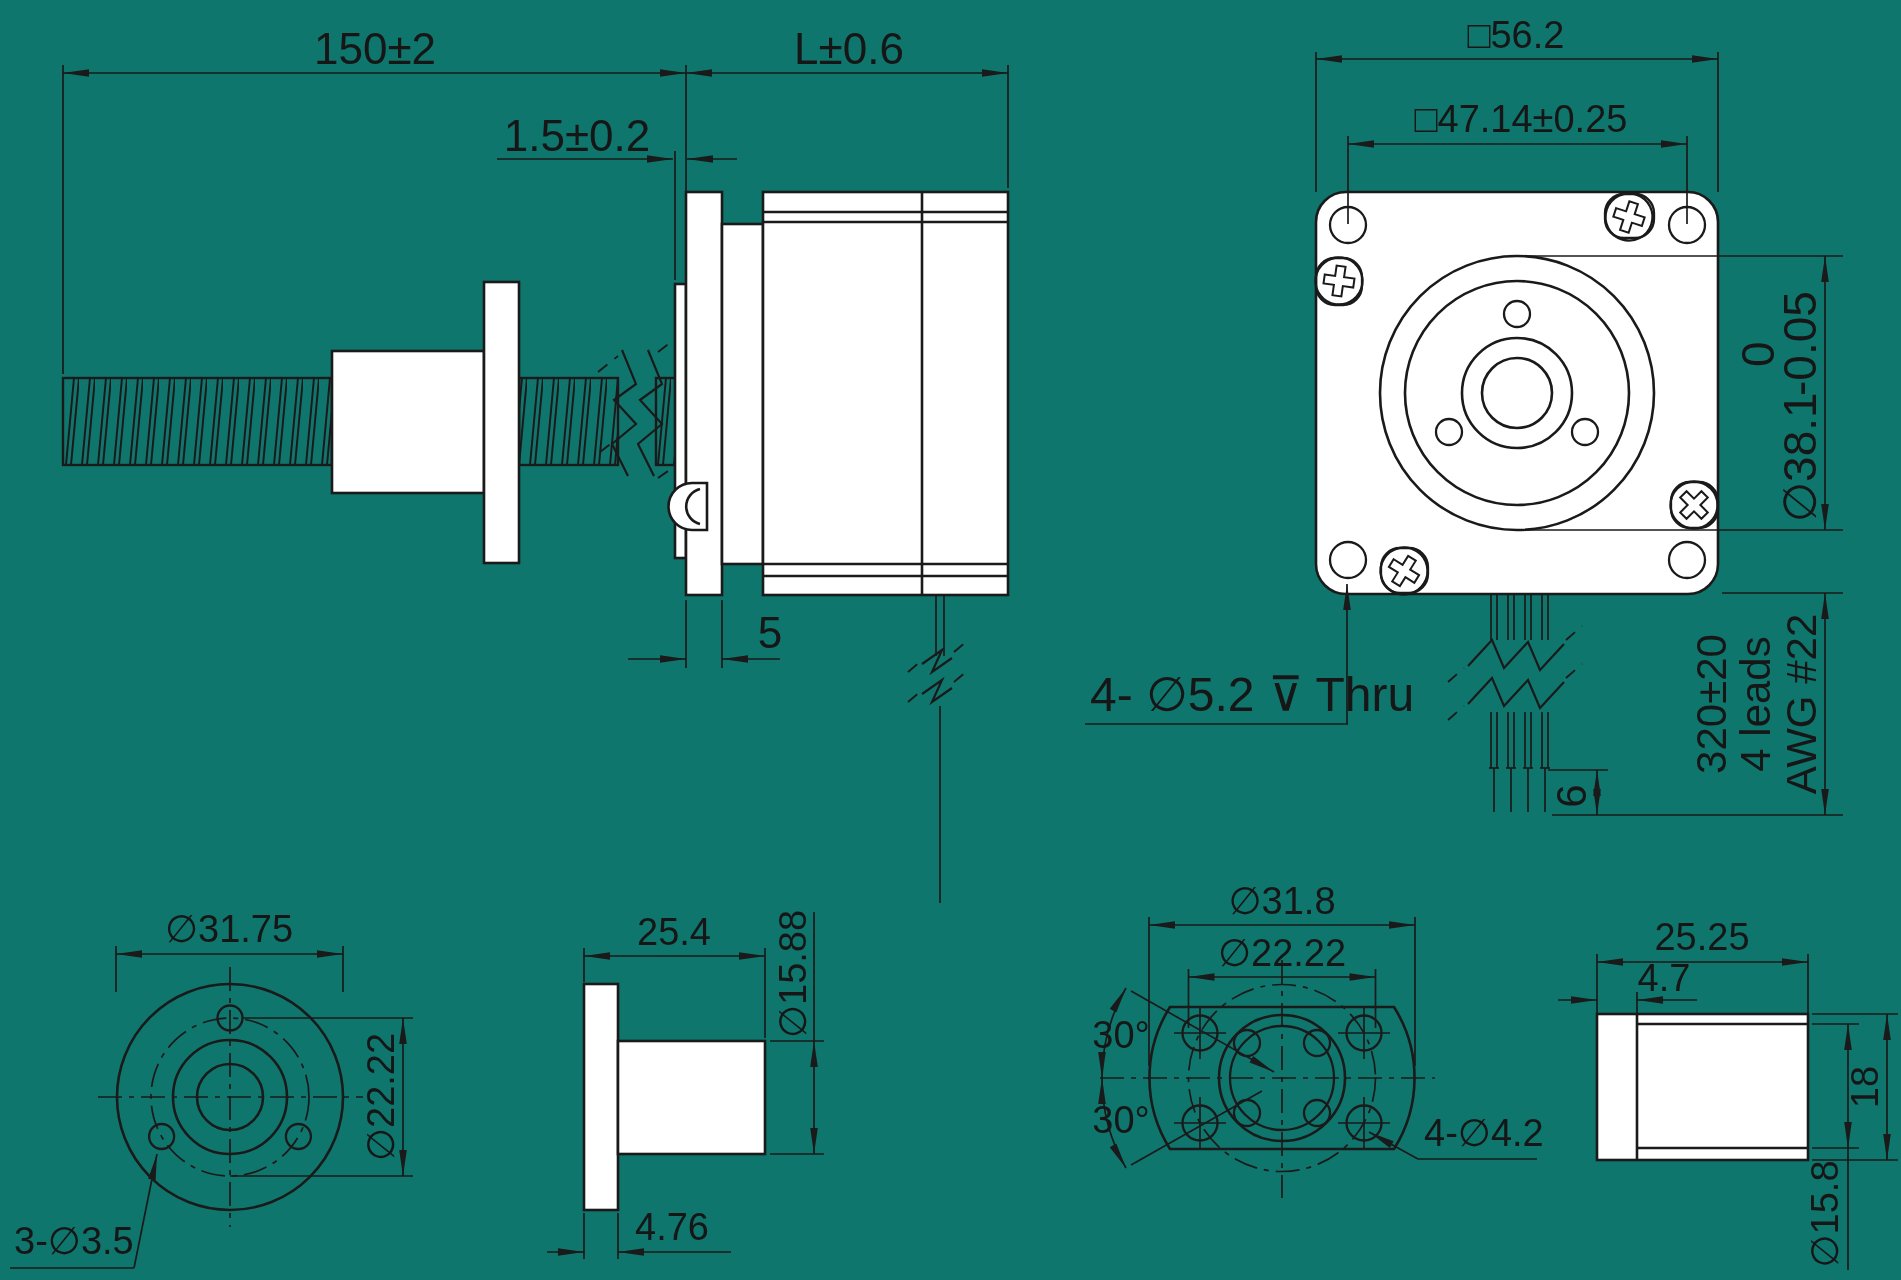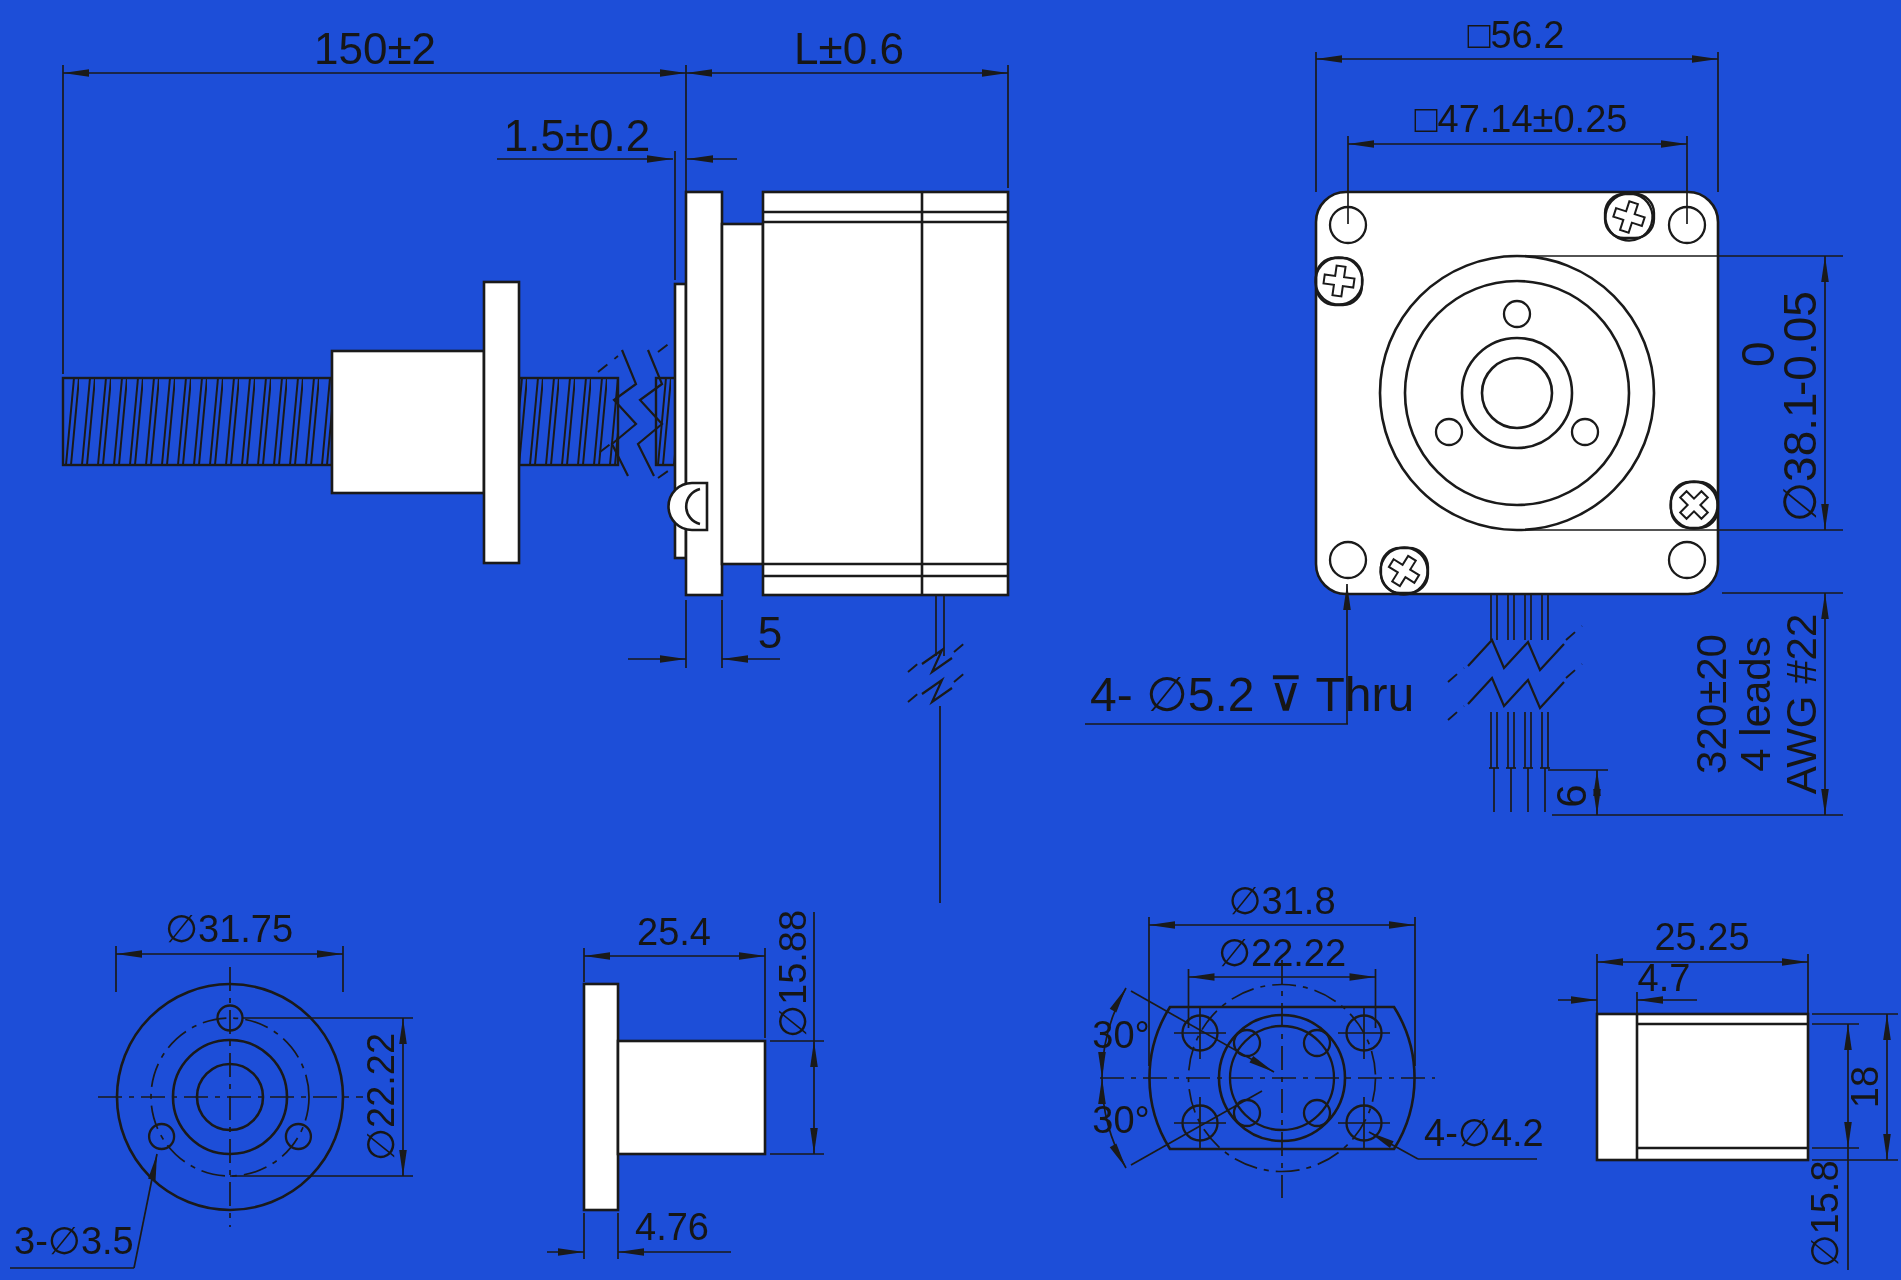--- a/index.html
+++ b/index.html
@@ -1,16 +1,16 @@
 <!DOCTYPE html>
 <html><head>
 <meta charset="utf-8">
 <style>
   html,body{margin:0;padding:0;background:#ffffff;}
-  .stage{width:1901px;height:1280px;position:relative;background:#1d4ed8;}
+  .stage{width:1901px;height:1280px;position:relative;background:#0f766e;}
   svg{display:block;}
   text{font-family:"Liberation Sans","DejaVu Sans",sans-serif;fill:#161616;}
   .t44{font-size:44px;} .t42{font-size:42px;} .t38{font-size:38px;}
   .t46{font-size:46px;} .t48{font-size:48px;}
   .mid{text-anchor:middle;}
   .ol{fill:#fff;stroke:#1a1a1a;stroke-width:2.6;}
   .os{fill:none;stroke:#1a1a1a;stroke-width:2.6;}
   .o2{fill:none;stroke:#1a1a1a;stroke-width:2.3;}
   .thin{fill:none;stroke:#1a1a1a;stroke-width:1.7;}
   .cl{fill:none;stroke:#1a1a1a;stroke-width:1.7;stroke-dasharray:24 7 5 7;}

